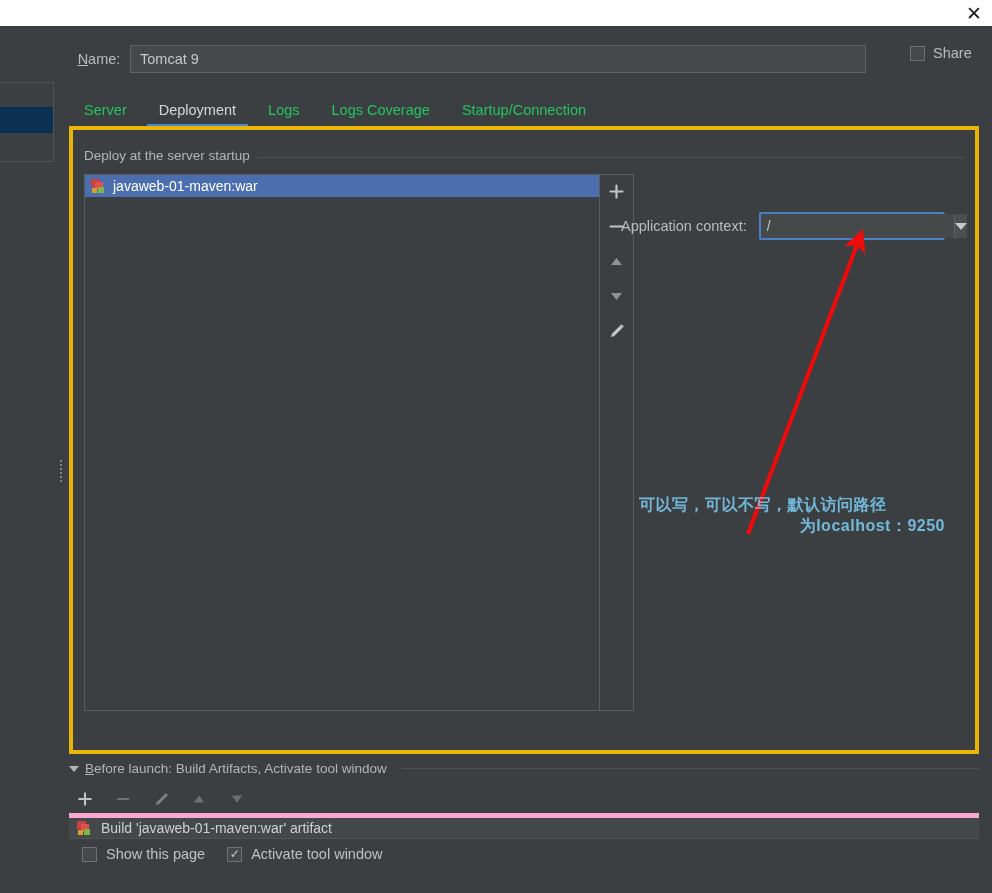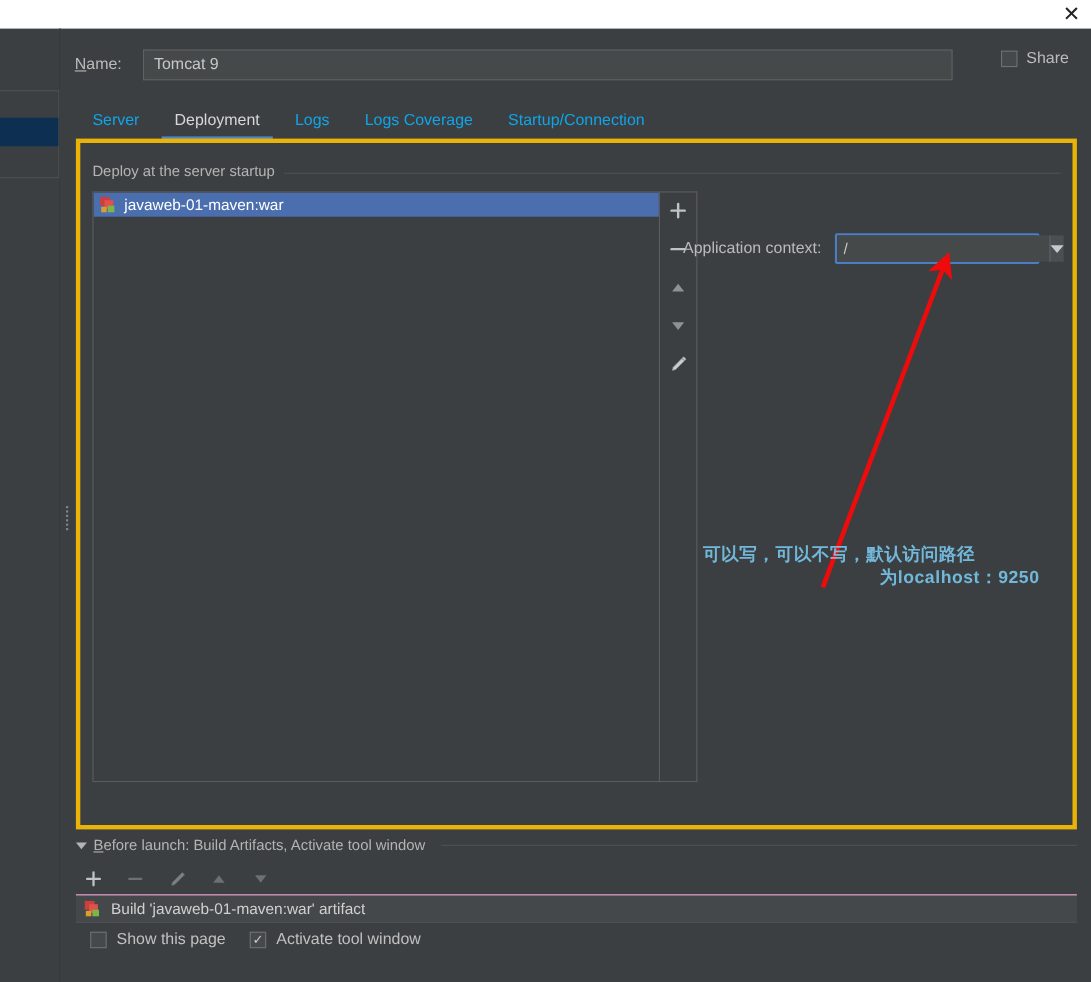--- a/index.html
+++ b/index.html
@@ -87,20 +87,21 @@
   .name-row {
     position: absolute;
     left: 14px; top: 18px;
     width: 910px; height: 30px;
     display: flex; align-items: center;
   }
   .name-label {
     width: 62px;
     font-size: 14.5px;
     color: #bbbbbb;
+    text-align: center;
   }
   .name-label u { text-decoration: underline; }
   .name-input {
     width: 736px; height: 28px;
     background: #45494a;
     border: 1px solid #5e6264;
     color: #c8c8c8;
     font-size: 14.5px;
     font-family: "Liberation Sans", sans-serif;
     padding: 0 9px;
@@ -137,21 +138,21 @@
     position: absolute;
     left: 14px; top: 68px;
     width: 910px; height: 33px;
     display: flex;
     align-items: flex-end;
     gap: 0px;
   }
   .tab {
     padding: 4px 16px 9px 16px;
     font-size: 14.5px;
-    color: #0ea5e9;
+    color: #22c55e;
     cursor: pointer;
     position: relative;
     white-space: nowrap;
   }
   .tab.active { color: #d7d7d7; }
   .tab.active::after {
     content: "";
     position: absolute;
     left: 4px; right: 4px; bottom: 0;
     height: 3px;
@@ -333,21 +334,21 @@
     height: 26px;
   }
   .bl-toolbar .tb-btn { width: 22px; height: 22px; }
   .bl-toolbar .disabled { color: #6a6d70; }
 
   .bl-item {
     position: absolute;
     left: 15px; top: 787px;
     width: 910px; height: 26px;
     background: #45484a;
-    border-top: 1px solid #f9a8d4;
+    border-top: 5px solid #f9a8d4;
     border-bottom: 1px solid #4e5254;
     box-sizing: border-box;
     display: flex; align-items: center; gap: 9px;
     padding-left: 8px;
     font-size: 14px;
     color: #d0d0d0;
     cursor: pointer;
   }
 
   .bl-checks {

